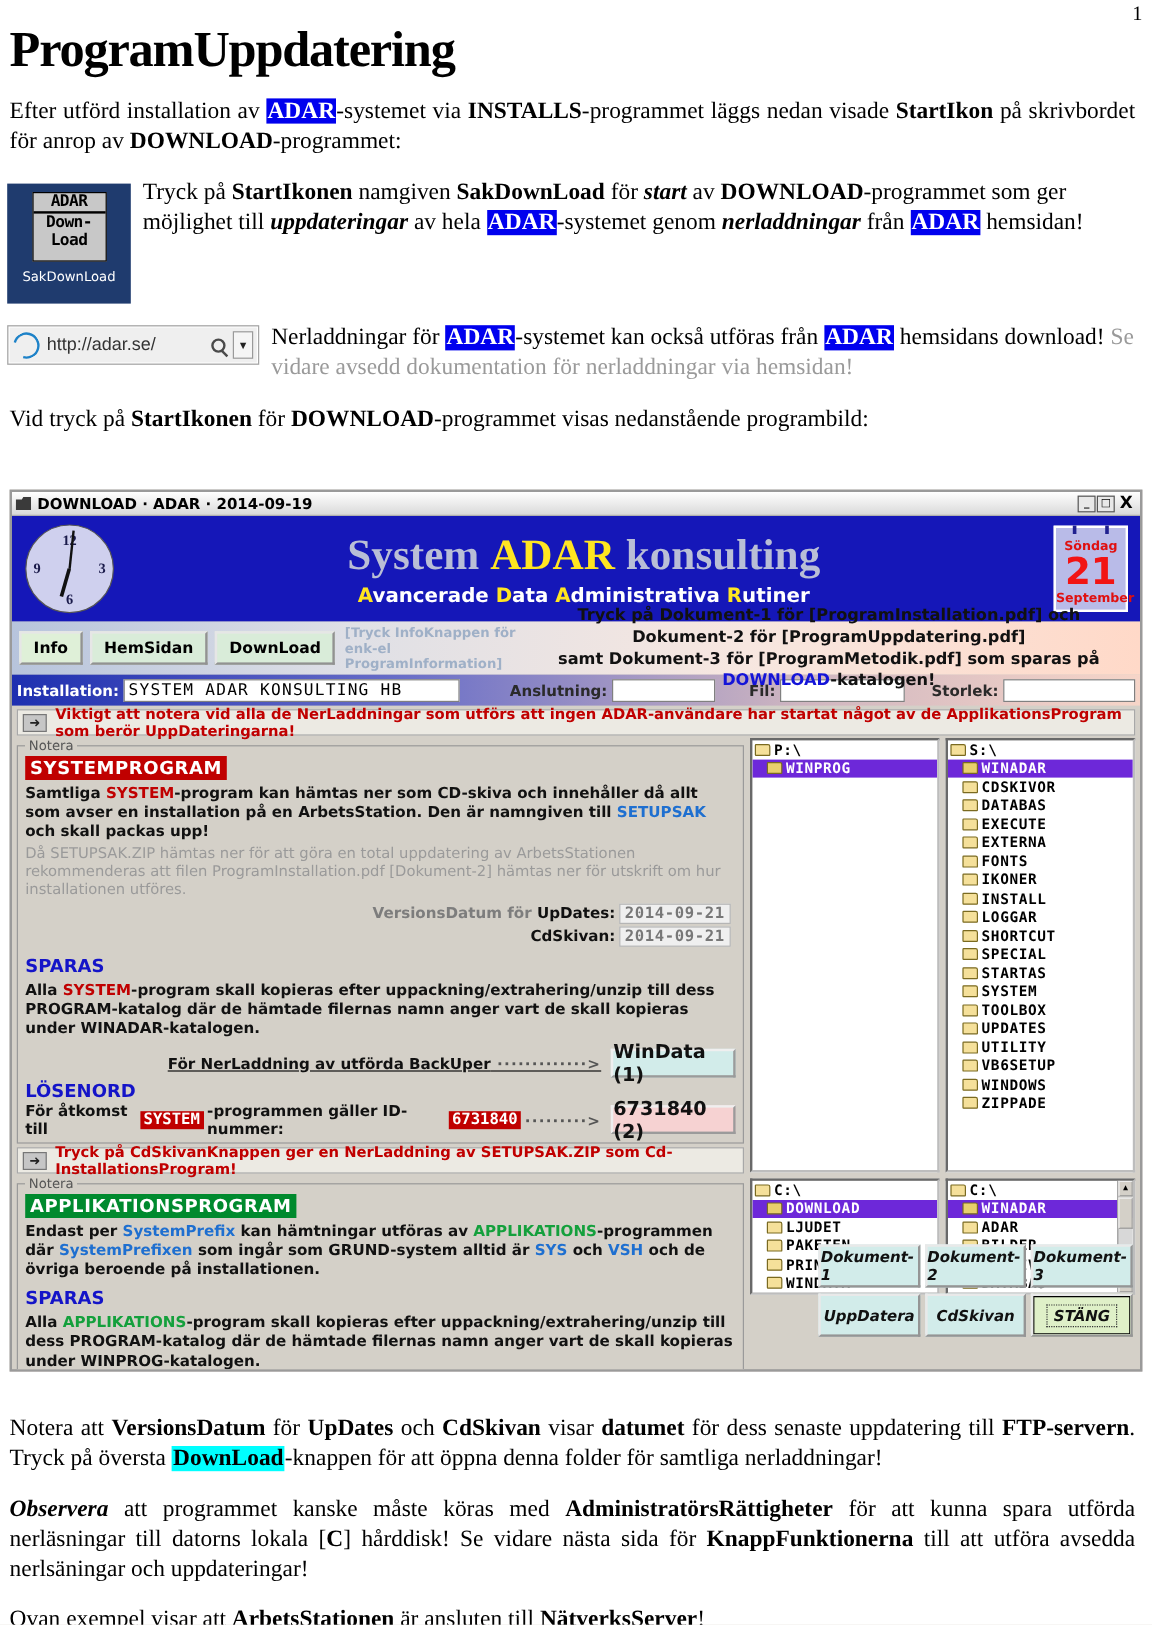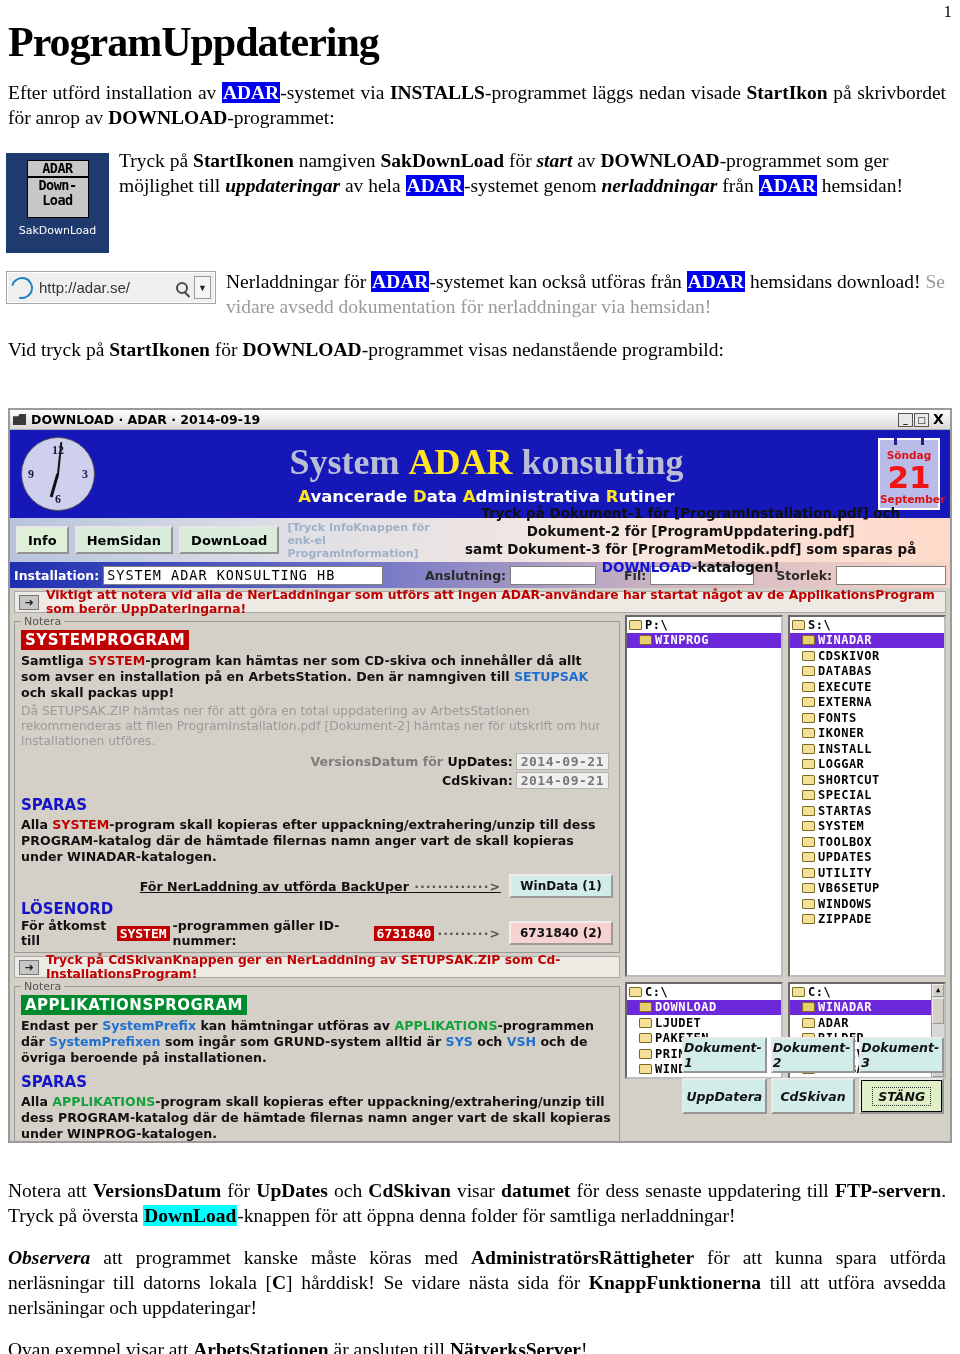--- a/index.html
+++ b/index.html
@@ -244,21 +244,21 @@
     padding:0 4px; margin-left:3px; letter-spacing:0.5px;
   }
 
   .btnrow { display:flex; align-items:center; margin-top:9px; }
   .btnrow .cap { flex:1; text-align:right; font-size:12.6px; font-weight:bold; color:#111;text-decoration:underline; }
   .btnrow .dots { color:#555; letter-spacing:1px; }
   .actbtn {
     width:104px; height:24px; margin-left:8px; flex:none;
     border:2px outset #efefef;
     display:flex; align-items:center; justify-content:center;
-    font-size:12px; font-weight:bold; color:#111;
+    font-size:16px; font-weight:bold; color:#111;
   }
   .actbtn.teal { background:#d2ecea; }
   .actbtn.pink { background:#f6d2d2; }
 
   .lo { font-size:15px; font-weight:bold; color:#1414c8; }
   .idline { font-size:12.6px; font-weight:bold; color:#111; display:flex; align-items:center;}
   .idbox {
     display:inline-block; padding:0 3px; font-family:"DejaVu Sans Mono", monospace;
     font-size:13px; font-weight:bold; margin:0 3px;
   }

